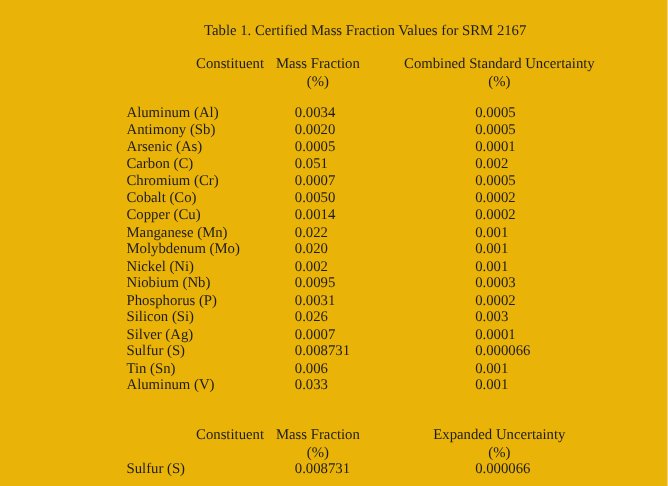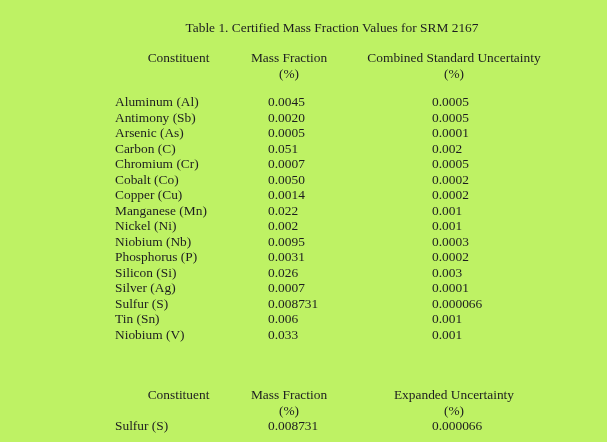--- a/index.html
+++ b/index.html
@@ -4,21 +4,21 @@
 <style>
   html, body {
     margin: 0;
     padding: 0;
     background: #ffffff;
   }
   .page {
     position: relative;
     width: 607px;
     height: 442px;
-    background: #bef264;
+    background: #eab308;
     overflow: hidden;
     font-family: "Liberation Serif", "DejaVu Serif", serif;
     font-size: 13.4px;
     line-height: 15.5px;
     color: #1d1d20;
   }
   .doc-title {
     position: absolute;
     top: 20px;
     left: 56px;
@@ -39,21 +39,21 @@
   table.srm col.w2 { width: 98px; }
   table.srm col.w3 { width: 232px; }
   .srm th, .srm td {
     padding: 0;
     margin: 0;
     font-weight: normal;
     vertical-align: top;
     height: 15.5px;
     white-space: nowrap;
   }
-  .srm th.c1 { text-align: center; padding-left: 2px; }
+  .srm th.c1 { text-align: right; padding-left: 2px; }
   .srm th.c2, .srm th.c3 { text-align: center; margin-top: 24px; }
   .srm td.c1 { text-align: left; }
   .srm td.c2 { text-align: left; padding-left: 28px; }
   .srm td.c3 { text-align: left; padding-left: 94px; }
   .srm--main { top: 50px; }
   .srm--main thead th { padding-bottom: 13px; }
   .srm--expanded { top: 387px; }
   .hdr-line { display: block; }
 </style>
 </head>
@@ -80,21 +80,21 @@
         </th>
         <th class="c3">
           <span class="hdr-line">Combined Standard Uncertainty</span>
           <span class="hdr-line">(%)</span>
         </th>
       </tr>
     </thead>
     <tbody id="main-rows">
         <tr>
       <td class="c1">Aluminum (Al)</td>
-      <td class="c2">0.0045</td>
+      <td class="c2">0.0034</td>
       <td class="c3">0.0005</td>
     </tr>
         <tr>
       <td class="c1">Antimony (Sb)</td>
       <td class="c2">0.0020</td>
       <td class="c3">0.0005</td>
     </tr>
         <tr>
       <td class="c1">Arsenic (As)</td>
       <td class="c2">0.0005</td>
@@ -119,20 +119,25 @@
       <td class="c1">Copper (Cu)</td>
       <td class="c2">0.0014</td>
       <td class="c3">0.0002</td>
     </tr>
         <tr>
       <td class="c1">Manganese (Mn)</td>
       <td class="c2">0.022</td>
       <td class="c3">0.001</td>
     </tr>
         <tr>
+      <td class="c1">Molybdenum (Mo)</td>
+      <td class="c2">0.020</td>
+      <td class="c3">0.001</td>
+    </tr>
+        <tr>
       <td class="c1">Nickel (Ni)</td>
       <td class="c2">0.002</td>
       <td class="c3">0.001</td>
     </tr>
         <tr>
       <td class="c1">Niobium (Nb)</td>
       <td class="c2">0.0095</td>
       <td class="c3">0.0003</td>
     </tr>
         <tr>
@@ -154,21 +159,21 @@
       <td class="c1">Sulfur (S)</td>
       <td class="c2">0.008731</td>
       <td class="c3">0.000066</td>
     </tr>
         <tr>
       <td class="c1">Tin (Sn)</td>
       <td class="c2">0.006</td>
       <td class="c3">0.001</td>
     </tr>
         <tr>
-      <td class="c1">Niobium (V)</td>
+      <td class="c1">Aluminum (V)</td>
       <td class="c2">0.033</td>
       <td class="c3">0.001</td>
     </tr>
       </tbody>
   </table>
 
   <table class="srm srm--expanded">
     <colgroup>
       <col class="w1">
         <col class="w2">

